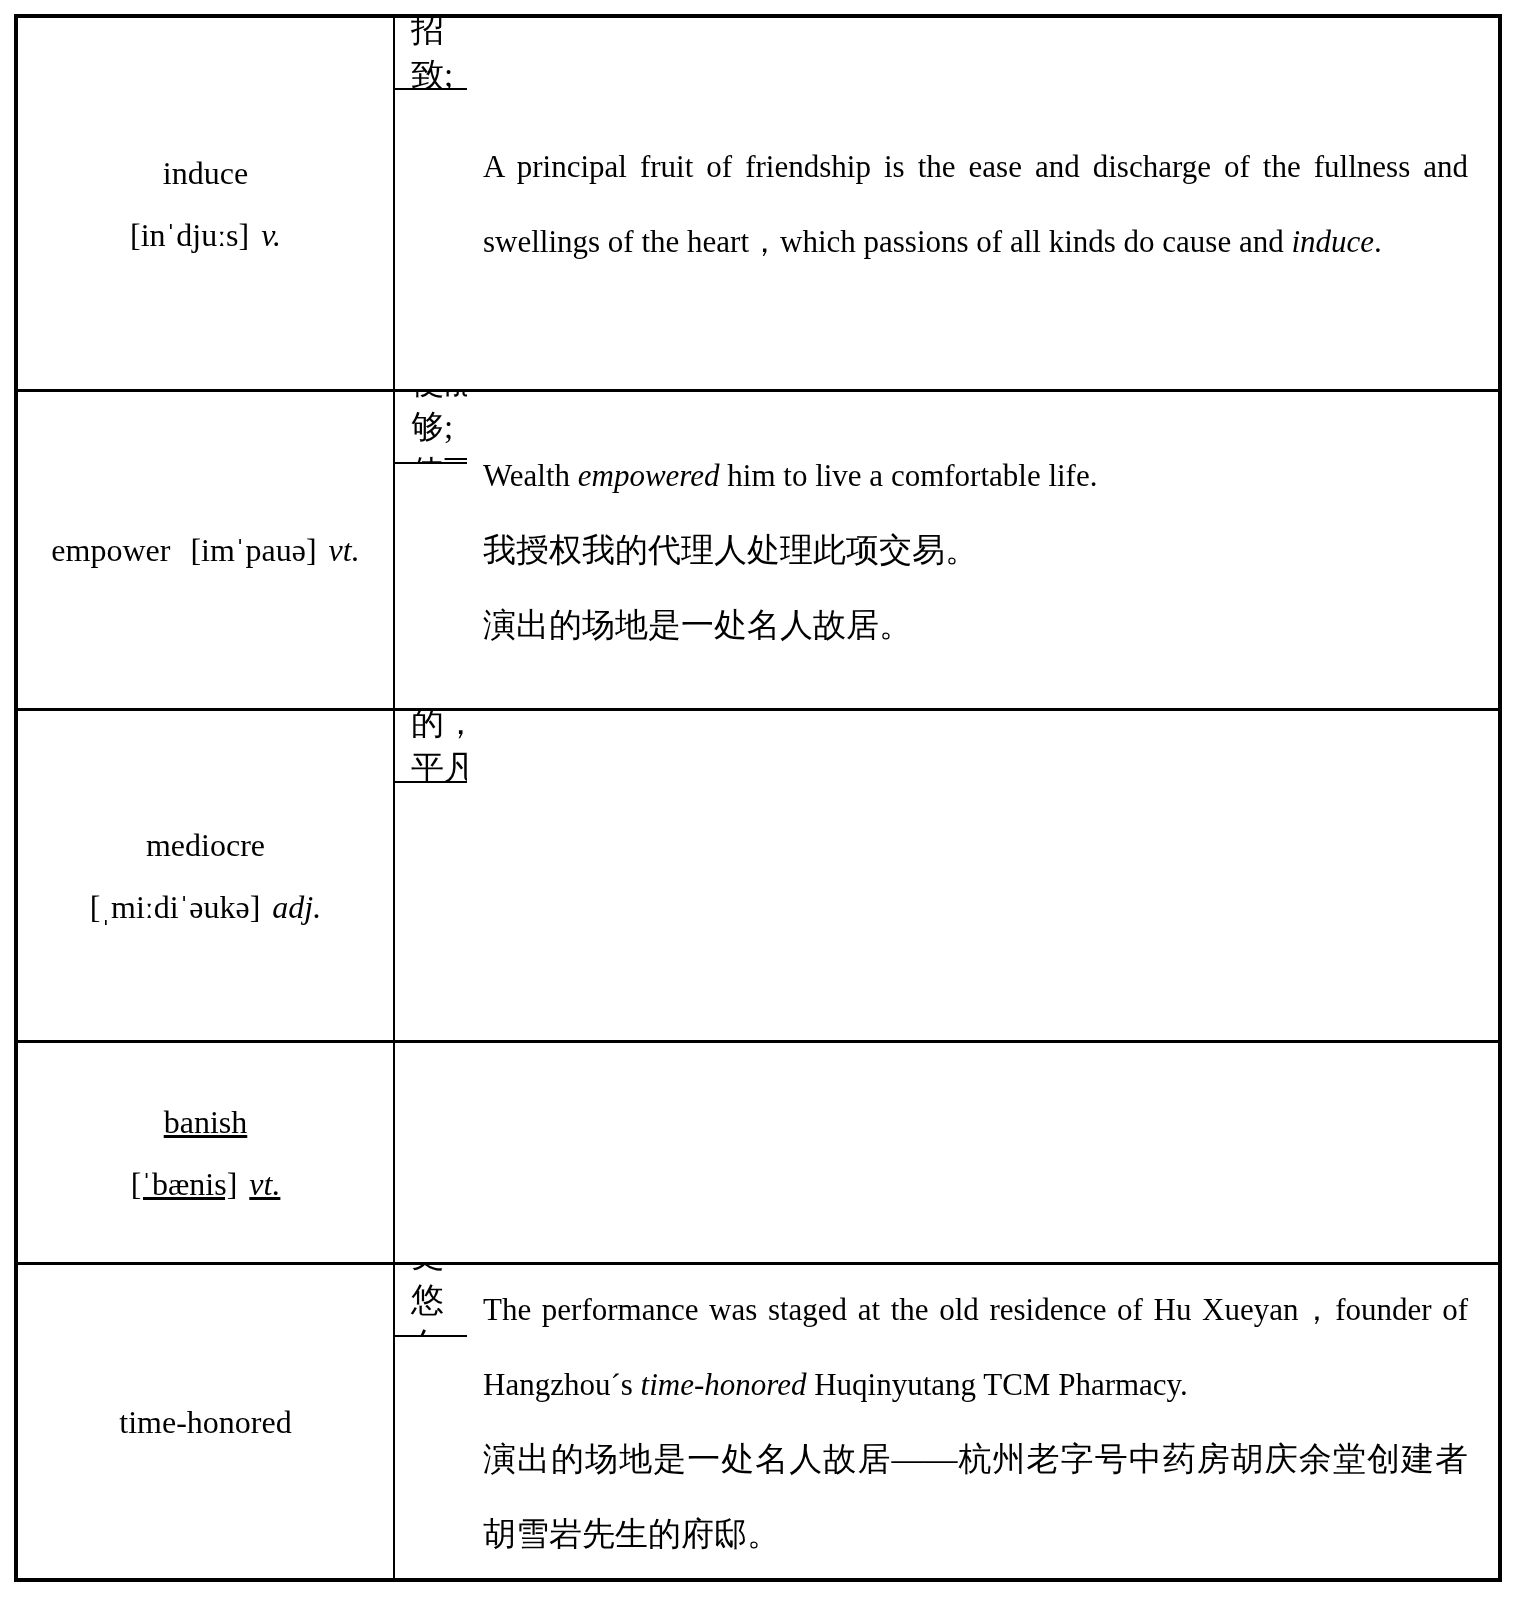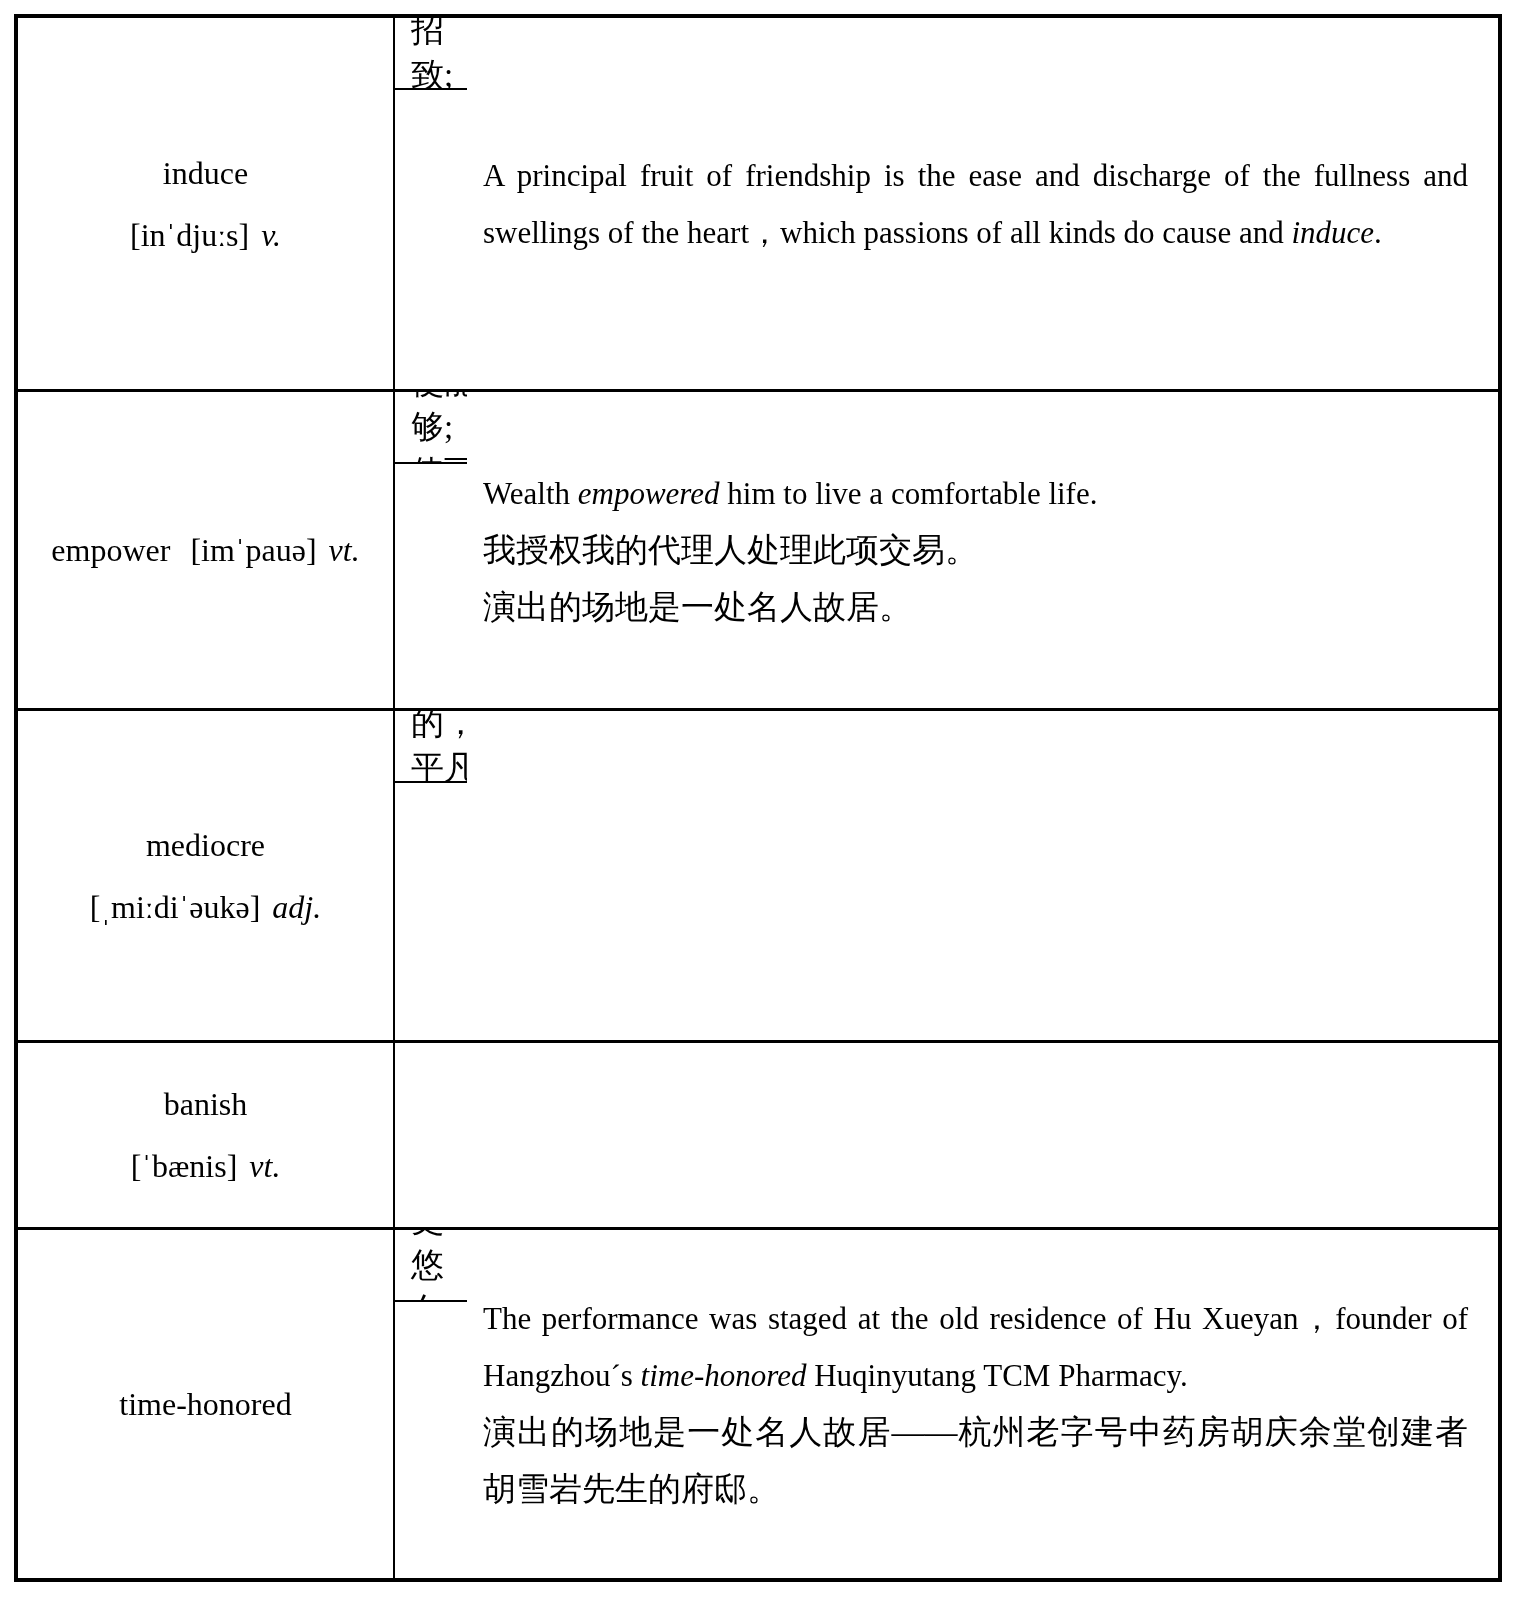--- a/index.html
+++ b/index.html
@@ -29,21 +29,21 @@
   .row {
     display: flex;
     box-sizing: border-box;
     flex: 0 0 auto;
     min-height: 0;
   }
   .row + .row { border-top: 3px solid #000000; }
   .r1 { height: 371px; }
   .r2 { height: 319px; }
   .r3 { height: 332px; }
-  .r4 { height: 187px; }
+  .r4 { height: 222px; text-decoration: underline; }
   .r5 { flex: 1 1 auto; }
 
   .word-cell {
     flex: 0 0 377px;
     width: 377px;
     box-sizing: border-box;
     border-right: 2px solid #000000;
     display: flex;
     flex-direction: column;
     align-items: center;
@@ -79,21 +79,21 @@
     box-sizing: border-box;
     display: flex;
     flex-direction: column;
     justify-content: center;
     padding: 4px 30px 4px 16px;
     overflow: hidden;
   }
   .line {
     margin: 0;
     text-align: justify;
-    line-height: 57px;
+    line-height: 75px;
   }
   .en { font-size: 31px; }
   .zh { font-size: 33px; }
   .en i { font-style: italic; }
 </style>
 </head>
 <body>
 
 <div class="page">
   <div class="vocab-table">

